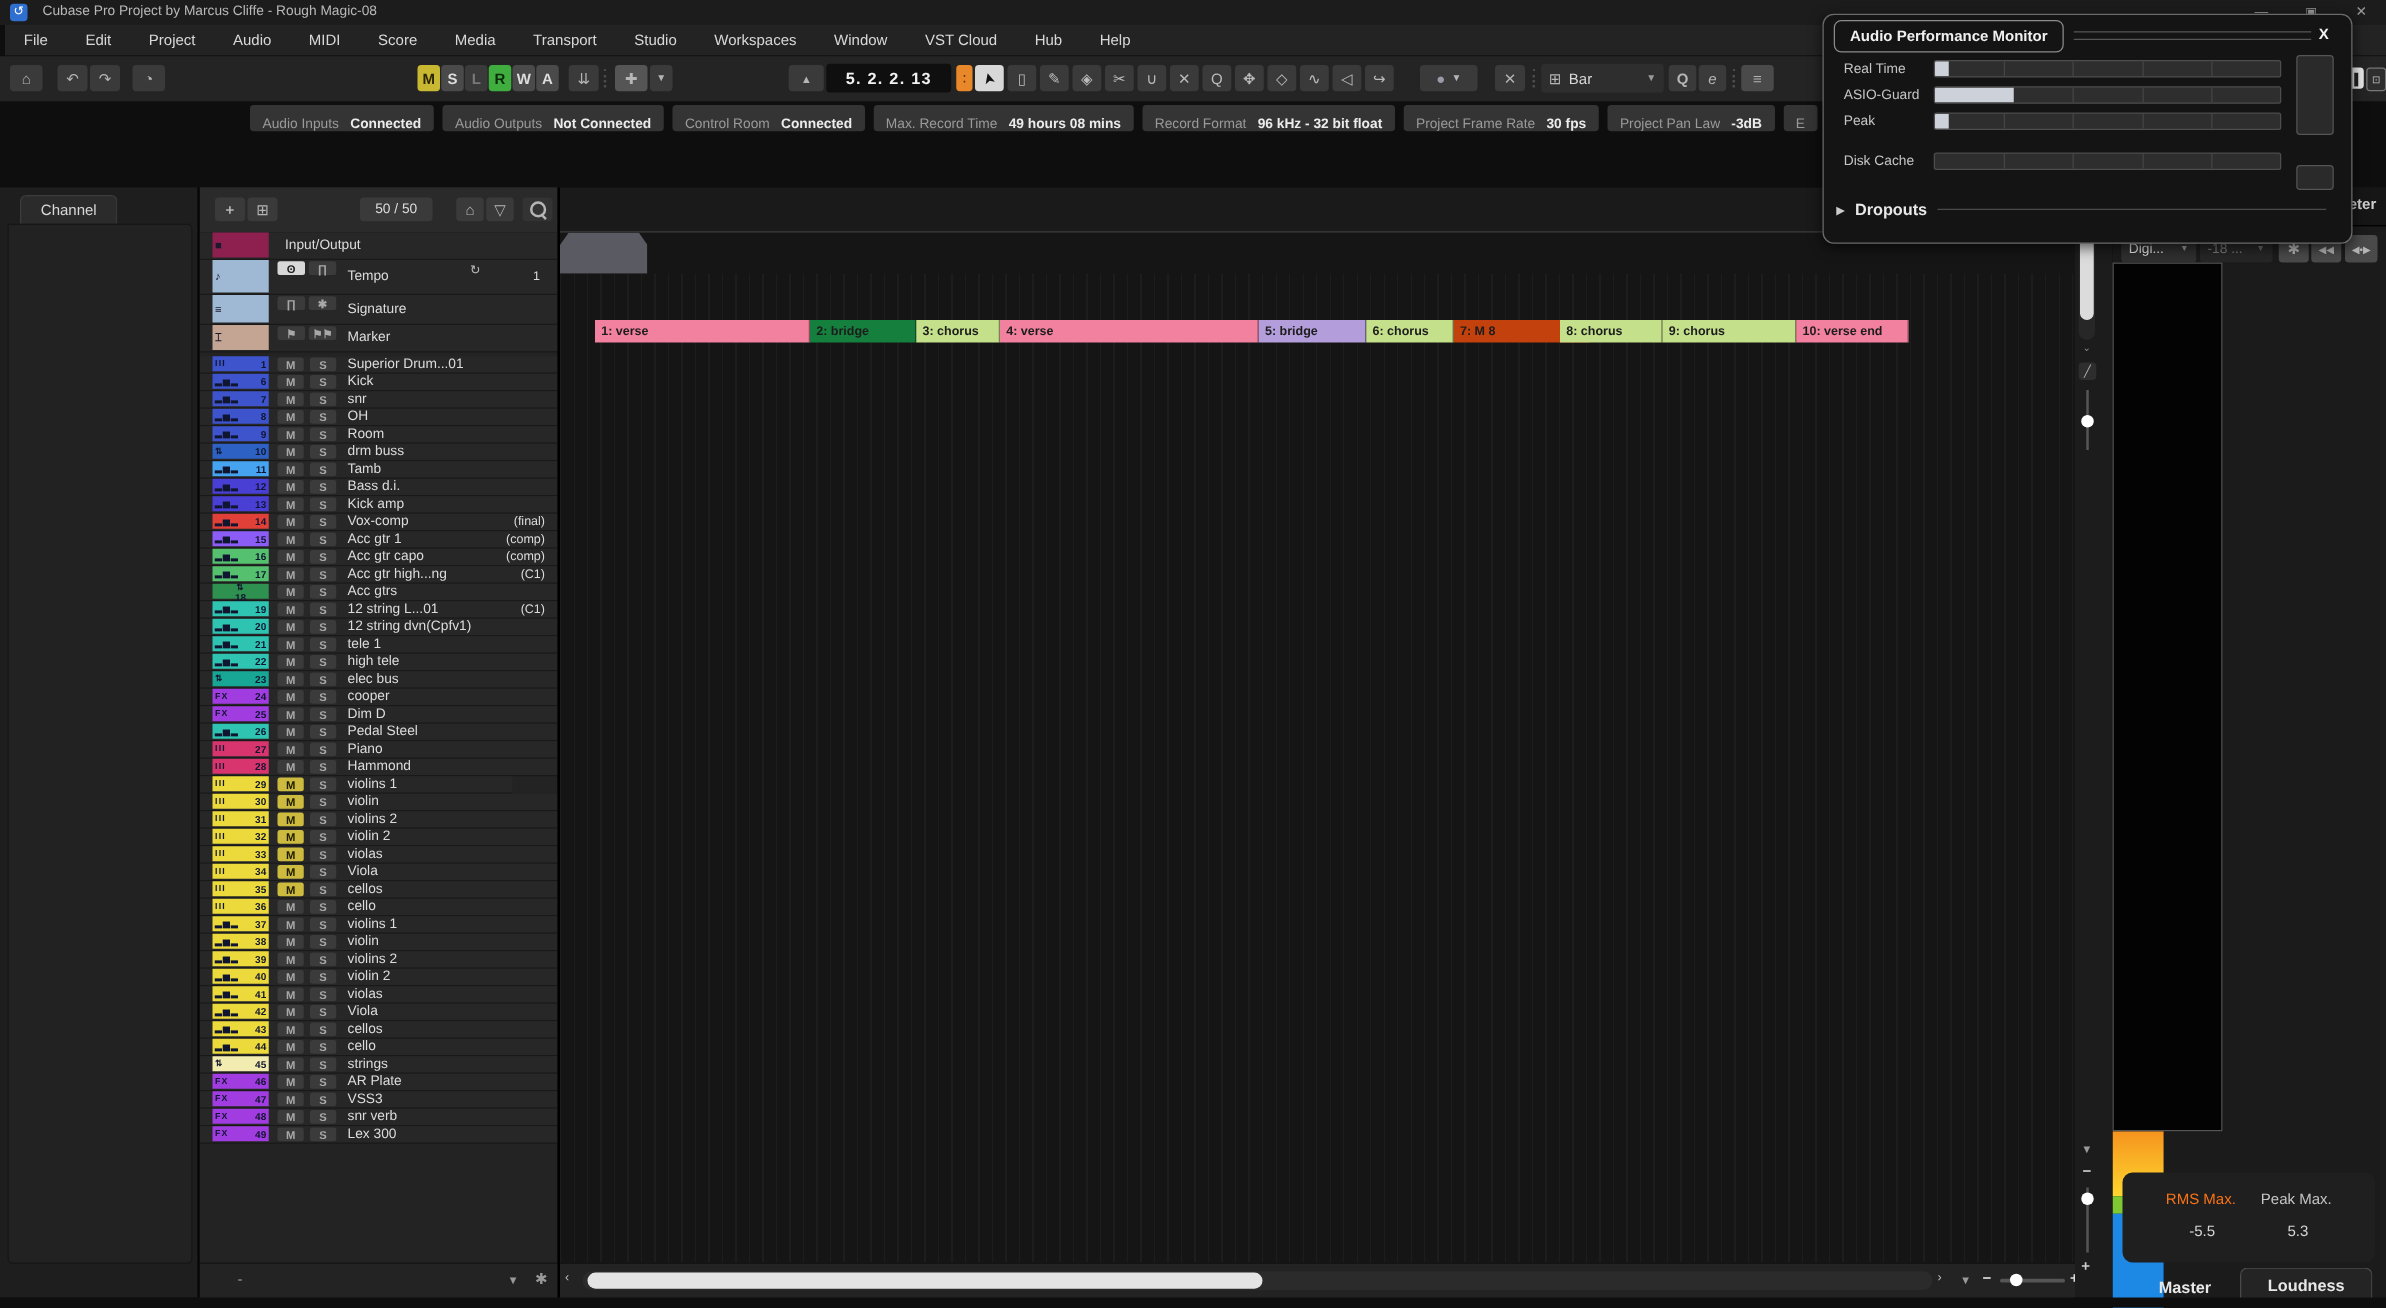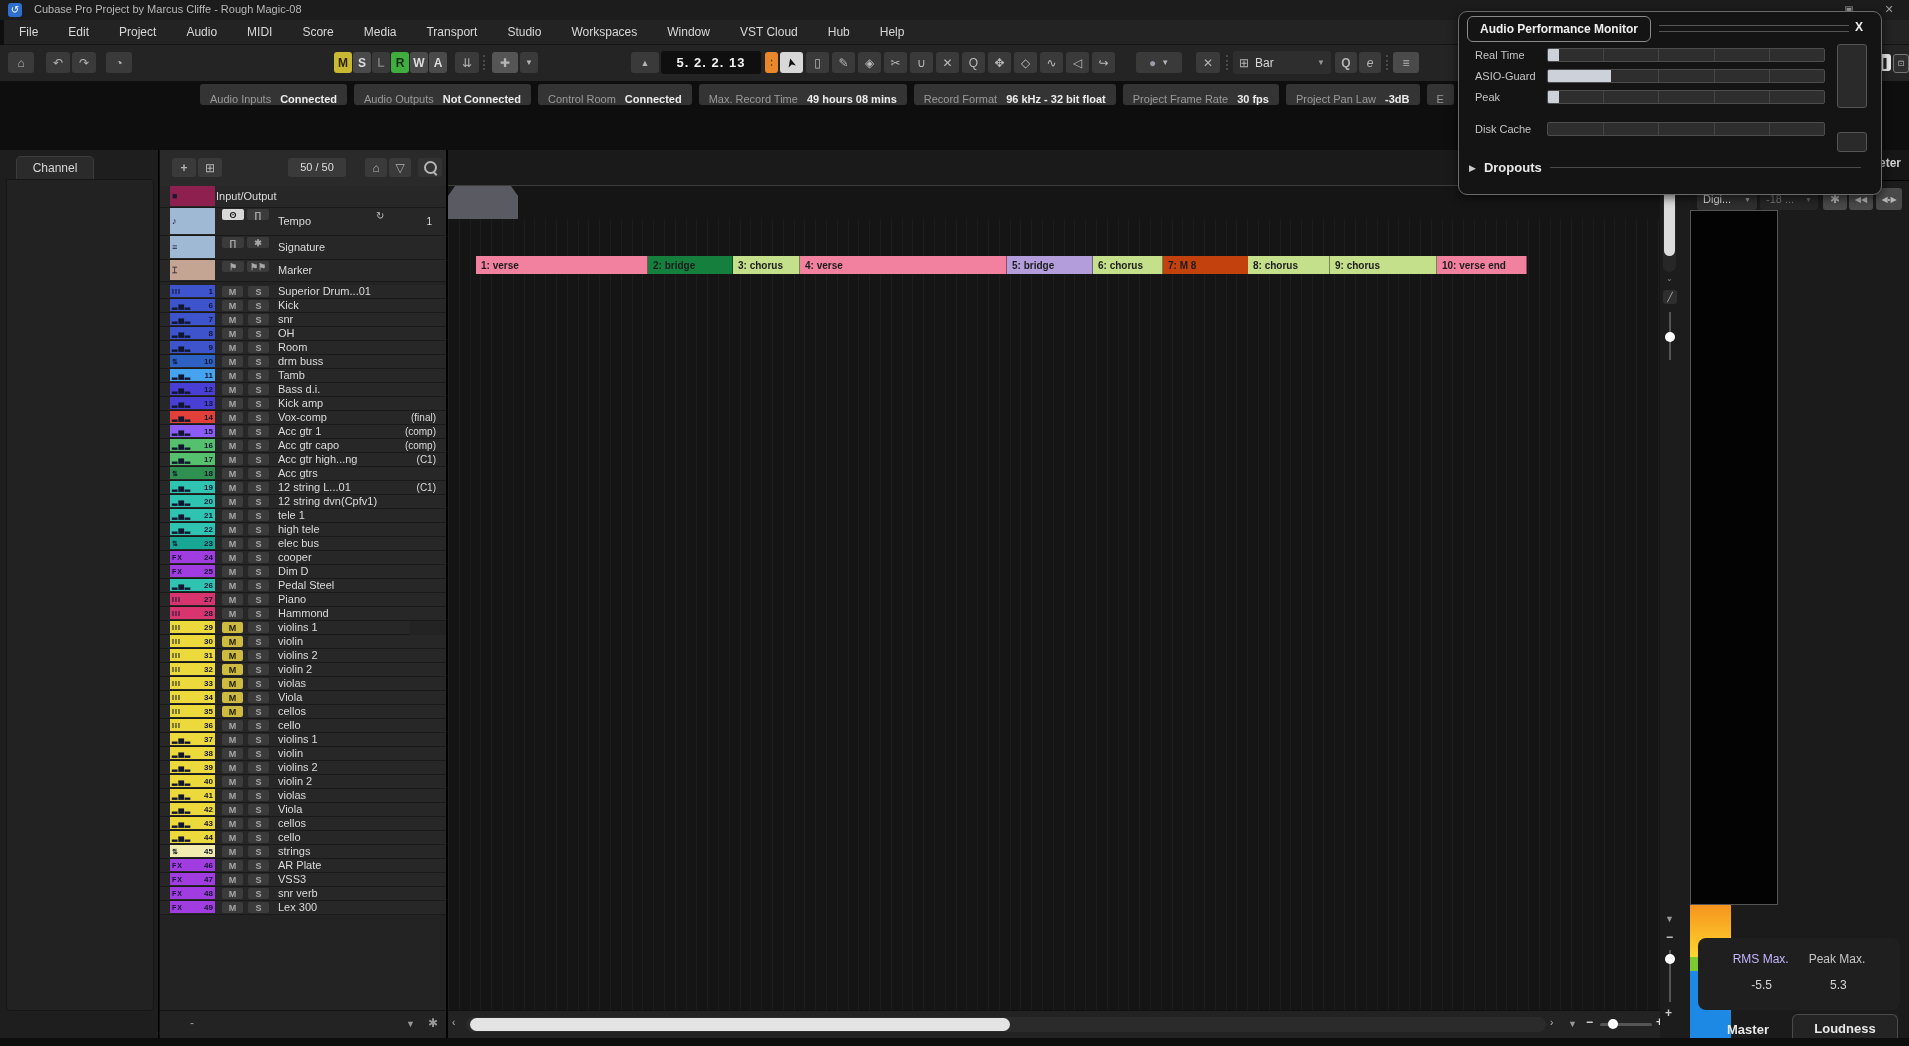--- a/index.html
+++ b/index.html
@@ -221,21 +221,21 @@
       <div class="abs btn" style="left:229px;top:8px;width:22px;height:19px;">▽</div>
       <div class="abs btn" style="left:258px;top:8px;width:24px;height:19px;background:#333;">
           <span class="lens"></span>
         </div>
     </div>
     <div id="globalrows" class="abs" style="left:0;top:36px;width:286px;height:96px;">
         <div class="trow" style="left: 0px; top: 0px; width: 286px; height: 22px;">
           <div class="ticon" style="background: rgb(142, 32, 80);">
             <div style="font-size: 9px; color: rgb(26, 26, 46); font-weight: bold;">■</div>
           </div>
-          <div class="tname" style="left: 56px;">Input/Output</div>
+          <div class="tname" style="left: 68px;">Input/Output</div>
         </div>
         <div class="trow" style="left: 0px; top: 22px; width: 286px; height: 28px;">
           <div class="ticon" style="background: rgb(159, 185, 212);">
             <div style="font-size: 9px; color: rgb(26, 26, 46); font-weight: bold;">♪</div>
           </div>
           <div class="msbtn" style="left: 62px; width: 22px; background: rgb(216, 216, 216); color: rgb(34, 34, 34);">ʘ</div>
           <div class="msbtn" style="left: 87px; width: 22px;">∏</div>
           <div class="tname">Tempo</div>
           <div style="left: 216px; top: 2px; position: absolute; color: rgb(187, 187, 187); font-size: 10px;">↻</div>
           <div class="ttag" style="right: 14px;">1</div>
@@ -373,21 +373,21 @@
           <div class="ticon" style="background: rgb(85, 192, 110);">
             <div class="tglyph">▂▅▂</div>
             <div class="tnum">17</div>
           </div>
           <div class="msbtn" style="left: 62px;">M</div>
           <div class="msbtn" style="left: 88px;">S</div>
           <div class="tname">Acc gtr high...ng</div>
           <div class="ttag">(C1)</div>
         </div>
         <div class="trow" style="left: 0px; top: 317px; width: 286px; height: 14px;">
-          <div class="ticon" style="background: rgb(46, 145, 80);">
+          <div class="ticon" style="background: rgb(46, 145, 80); flex-direction: column;">
             <div class="tglyph">⇅</div>
             <div class="tnum">18</div>
           </div>
           <div class="msbtn" style="left: 62px;">M</div>
           <div class="msbtn" style="left: 88px;">S</div>
           <div class="tname">Acc gtrs</div>
         </div>
         <div class="trow" style="left: 0px; top: 331px; width: 286px; height: 14px;">
           <div class="ticon" style="background: rgb(47, 196, 178);">
             <div class="tglyph">▂▅▂</div>
@@ -748,21 +748,21 @@
     <div id="meterarea" class="abs" style="left:0;top:60px;width:219px;height:740px;">
         <div style="left: 66px; top: 25px; width: 88px; height: 695px; background: rgb(3, 3, 3); border: 1px solid rgb(85, 85, 85); box-sizing: border-box;"></div>
         <div style="left: 68px; top: 25px; width: 41px; height: 695px; overflow: hidden;">
           <div style="left: 0px; top: 117.52px; width: 41px; height: 52.48px; background: linear-gradient(rgb(245, 148, 30), rgb(255, 214, 46));"></div>
           <div style="left: 0px; top: 170px; width: 41px; height: 14px; background: rgb(126, 200, 50);"></div>
           <div style="left: 0px; top: 184px; width: 41px; height: 511px; background: rgb(30, 136, 229);"></div>
         </div>
       </div>
     <div class="abs" style="left:8px;top:788px;width:202px;height:72px;background:#1f1f1f;border-radius:8px;">
       <div class="ab s" style="position:absolute;left:0;top:14px;width:202px;display:flex;justify-content:center;gap:20px;">
-        <span style="color:#c4b5fd;font-size:12px;">RMS Max.</span>
+        <span style="color:#f97316;font-size:12px;">RMS Max.</span>
         <span style="color:#c5c5c5;font-size:12px;">Peak Max.</span>
       </div>
       <div style="position:absolute;left:0;top:40px;width:202px;display:flex;justify-content:center;gap:58px;">
         <span style="color:#d5d5d5;font-size:12px;">-5.5</span>
         <span style="color:#d5d5d5;font-size:12px;">5.3</span>
       </div>
     </div>
     <div class="abs" style="left:18px;top:868px;width:80px;height:24px;text-align:center;line-height:24px;color:#e8e8e8;font-weight:bold;font-size:13px;"><span>Master</span></div>
     <div class="abs" style="left:102px;top:864px;width:106px;height:28px;background:#242424;border:1px solid #4a4a4a;border-bottom:none;border-radius:6px 6px 0 0;text-align:center;line-height:28px;color:#e8e8e8;font-weight:bold;font-size:13px;box-sizing:border-box;"><span>Loudness</span></div>
   </div>

